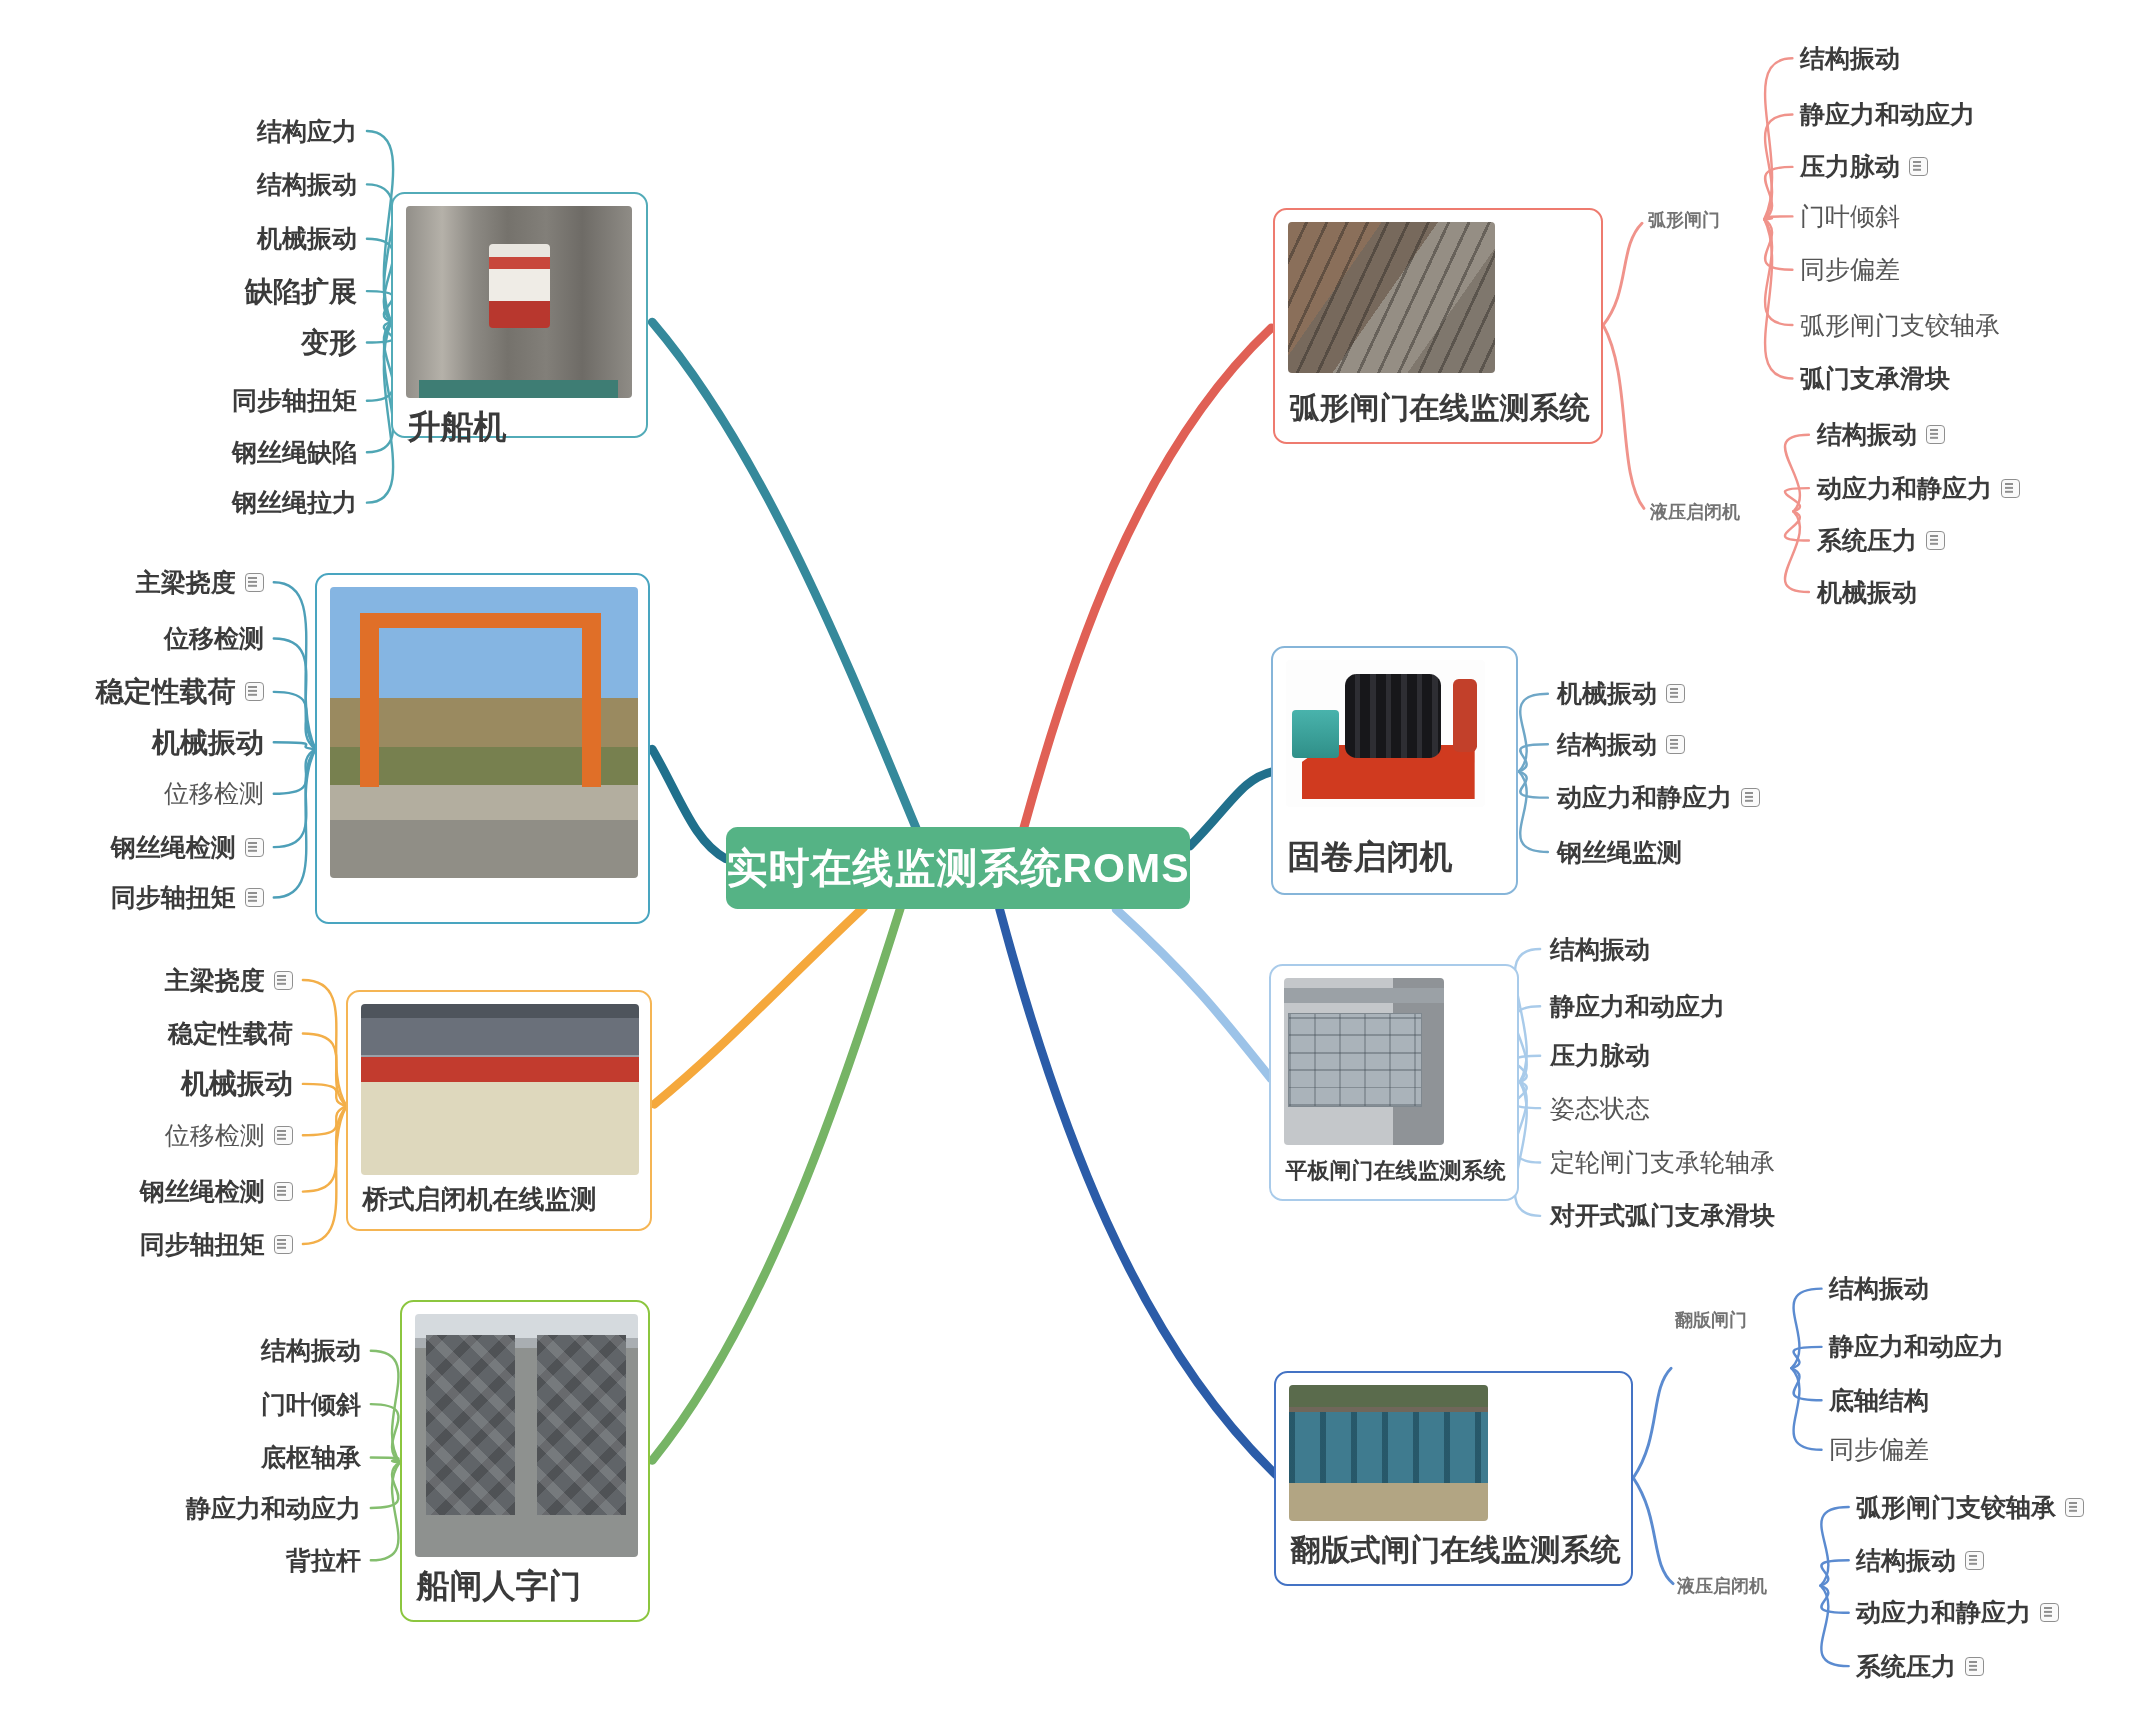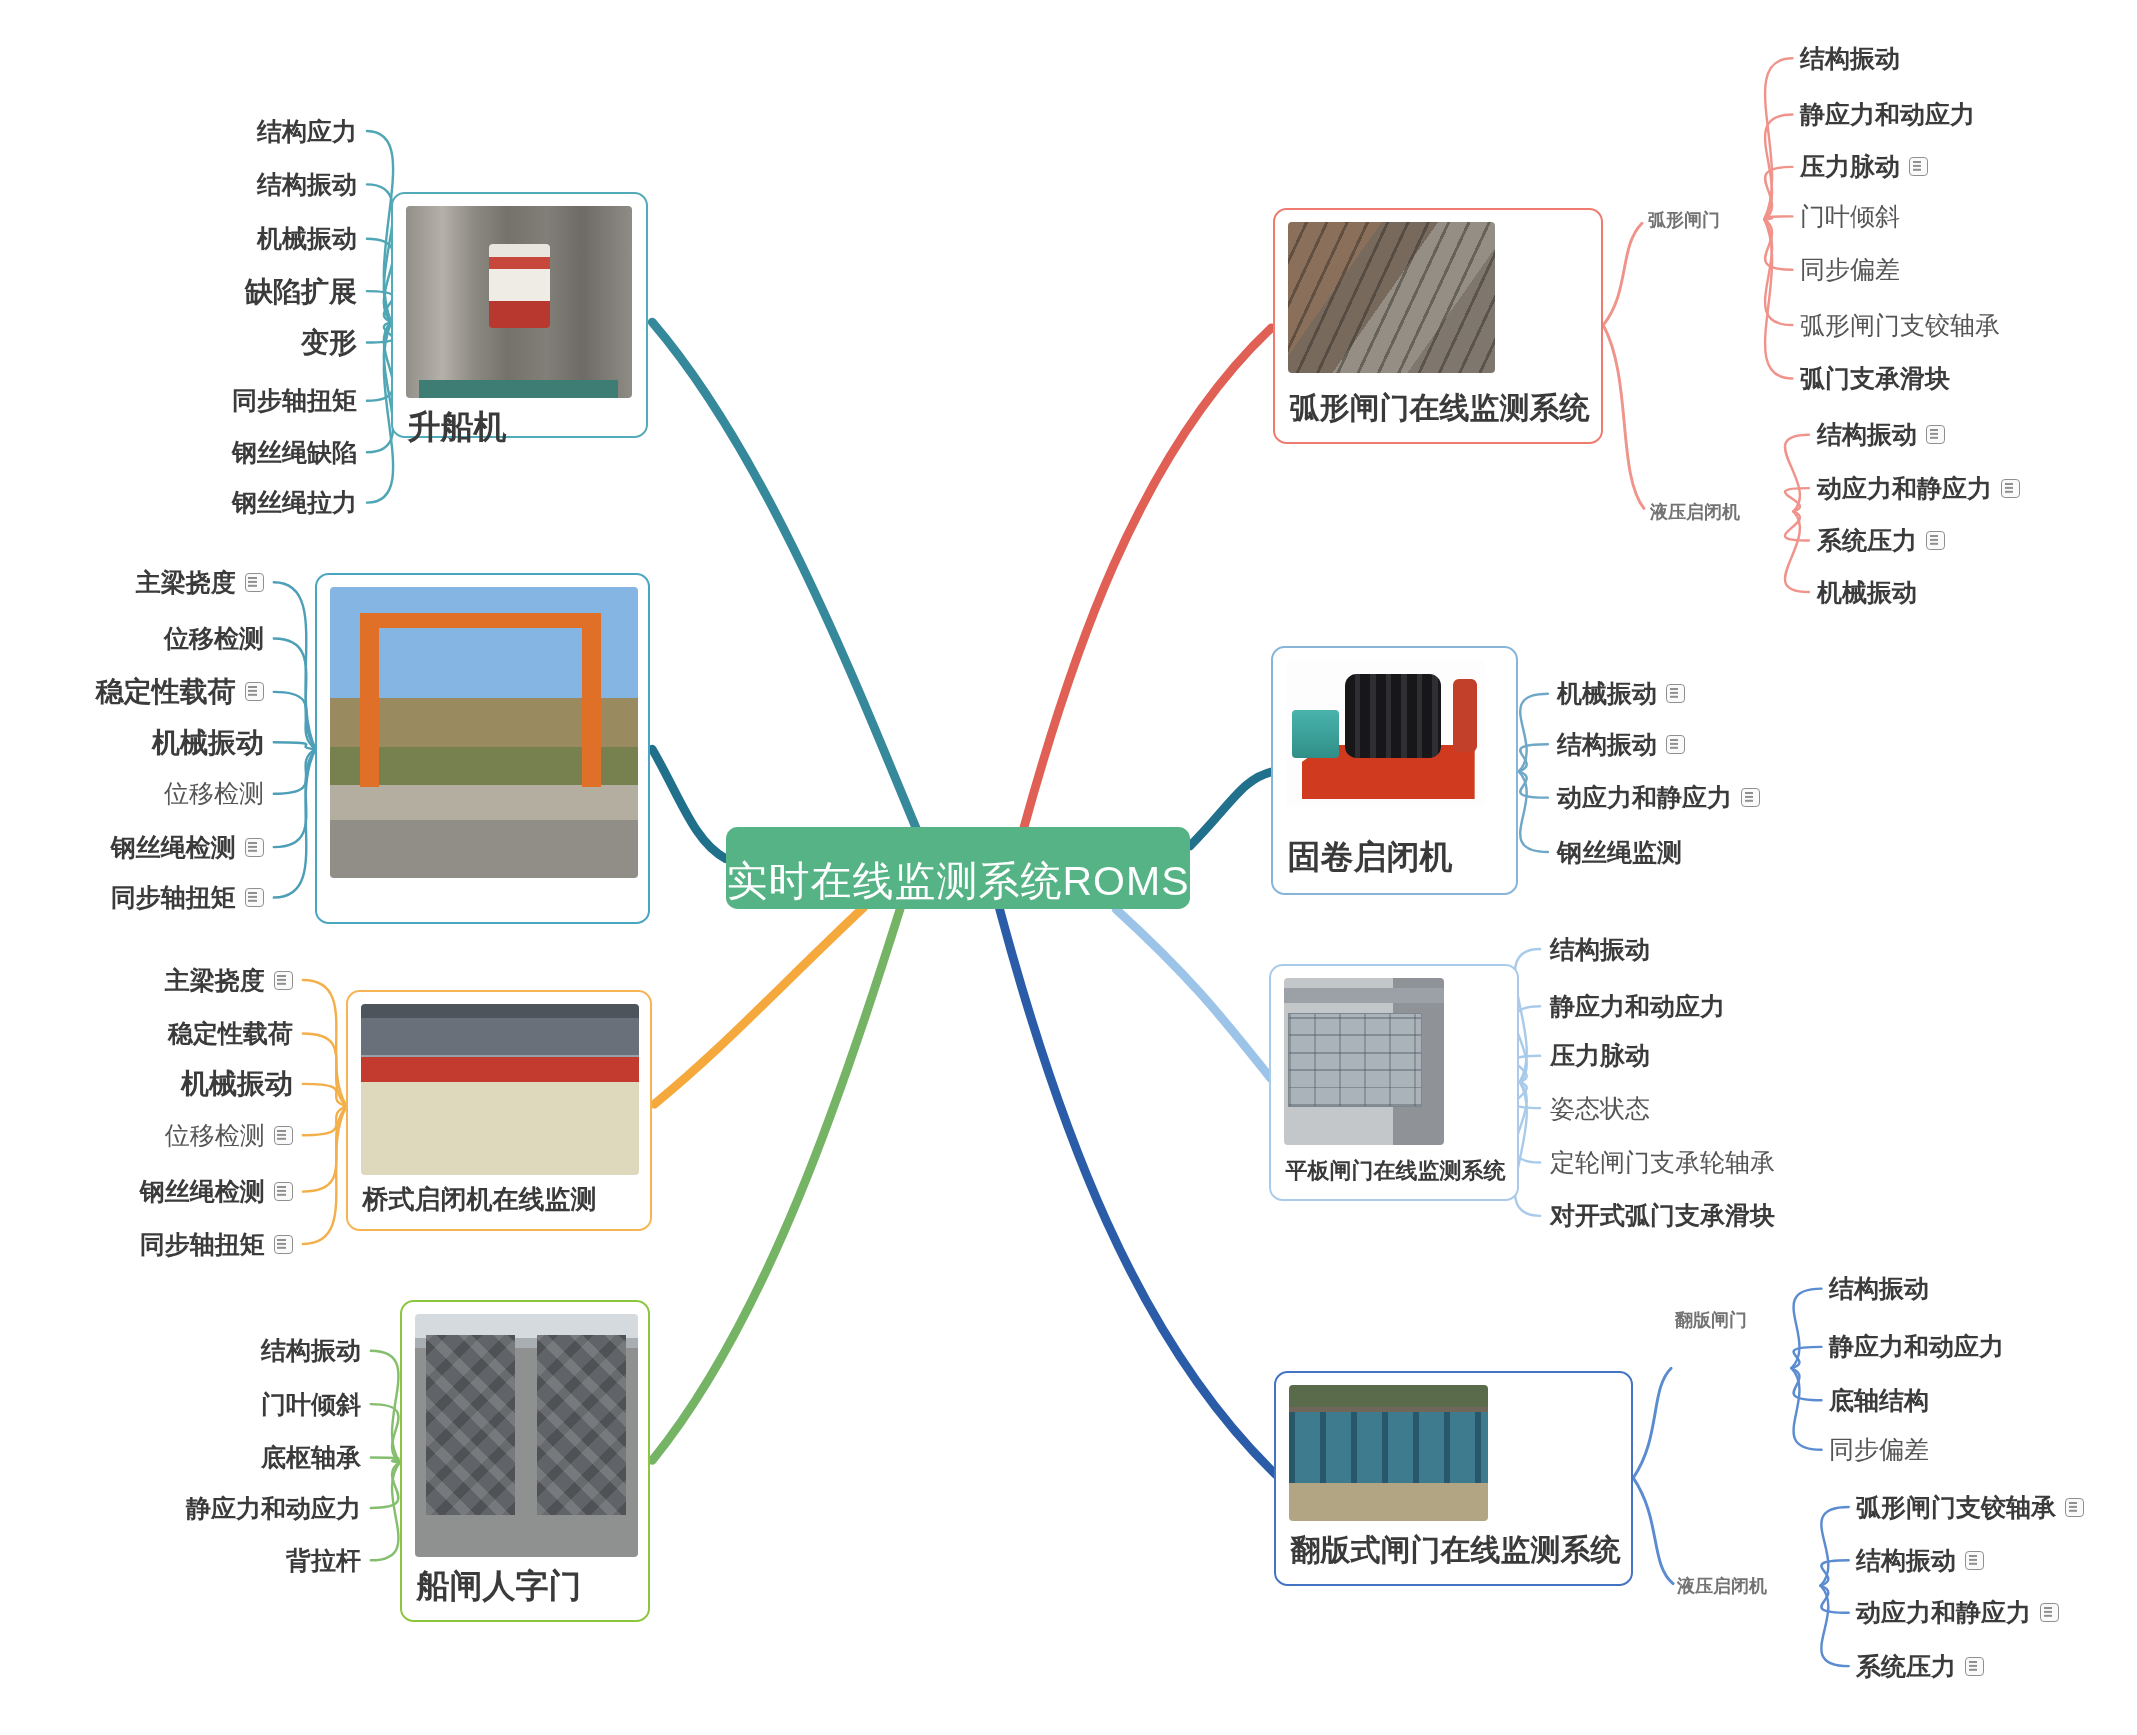--- a/index.html
+++ b/index.html
@@ -1,22 +1,22 @@
 <!DOCTYPE html>
 <html><head>
 <meta charset="utf-8">
 <style>
   html,body{margin:0;padding:0;background:#ffffff;}
   body{font-family:"Liberation Sans","DejaVu Sans",sans-serif;}
   #canvas{position:relative;width:2138px;height:1735px;overflow:hidden;background:#fff;}
   #curves{position:absolute;left:0;top:0;z-index:0;}
   #nodes{position:absolute;left:0;top:0;width:100%;height:100%;z-index:1;}
 
-  .center-node{position:absolute;display:flex;align-items:flex-end;justify-content:center;
-    border-radius:11.6px;color:#fff;font-size:41px;font-weight:normal;letter-spacing:1px;}
+  .center-node{position:absolute;display:flex;align-items:center;justify-content:center;
+    border-radius:11.6px;color:#fff;font-size:41px;font-weight:bold;letter-spacing:1px;}
 
   .node{position:absolute;background:#fff;border:2.9px solid #888;border-radius:13.6px;
     box-sizing:border-box;display:flex;flex-direction:column;padding:11.6px 12.6px;}
   .photo{position:relative;border-radius:3.9px;overflow:hidden;flex:0 0 auto;}
   .node-title{margin-top:auto;font-weight:bold;color:#3a3a3a;padding:7.8px 1.9px 1.9px;white-space:nowrap;}
 
   .leaf{position:absolute;display:flex;align-items:center;height:39px;white-space:nowrap;
     font-size:25px;color:#555;}
   .leaf.bold{font-weight:bold;color:#3b3b3b;}
   .leaf.lg{font-size:28px;}

